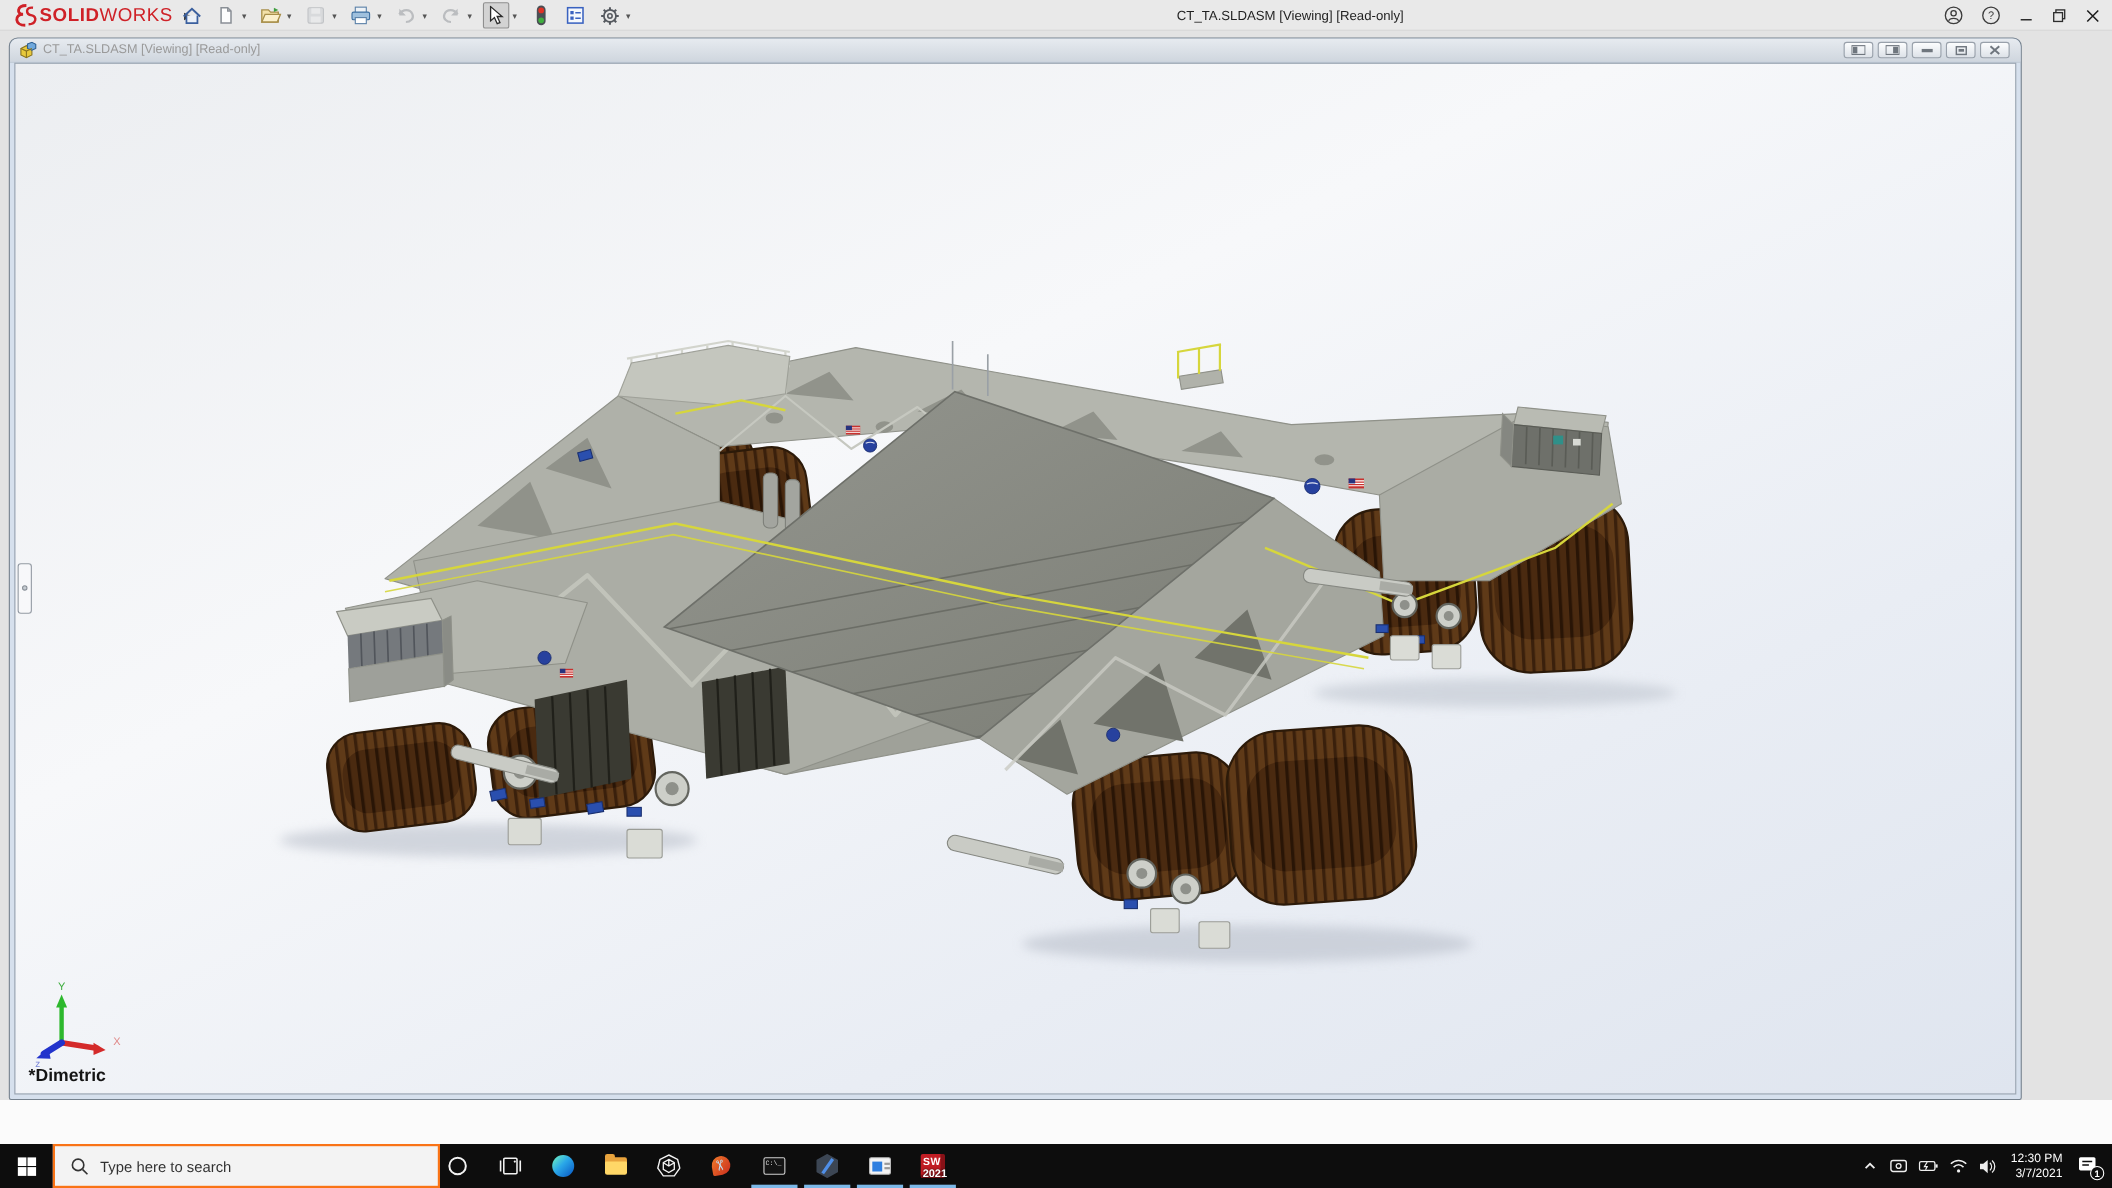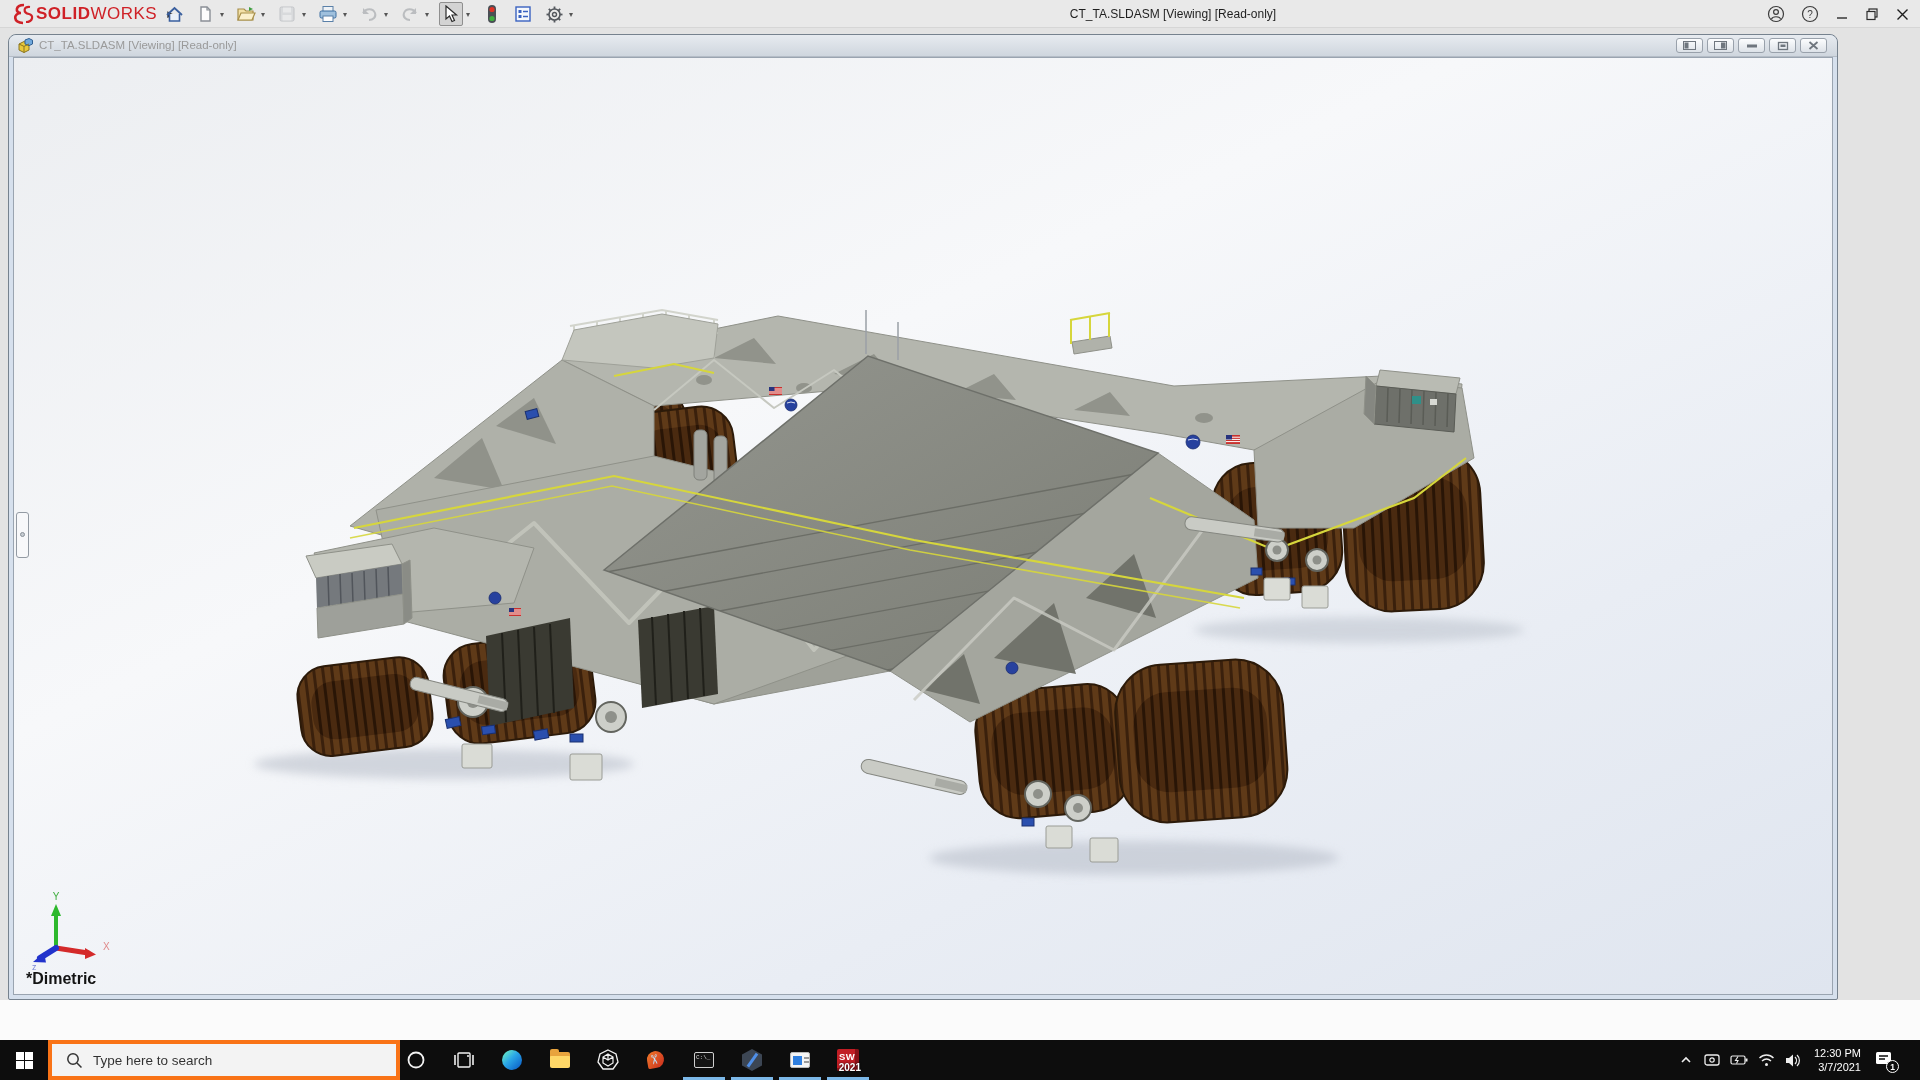--- a/index.html
+++ b/index.html
@@ -49,29 +49,29 @@
   .triad { position:absolute; left:16px; bottom:24px; }
 
   
   .bottom-strip { position:absolute; left:0; top:1000px; width:1920px; height:40px; background:#fbfbfb; }
 
   
   .taskbar { position:absolute; left:0; top:1040px; width:1920px; height:40px; background:#0d0d0d; z-index:40; }
   .start { position:absolute; left:0; top:0; width:48px; height:40px;
     display:flex; align-items:center; justify-content:center; }
   .search { position:absolute; left:48px; top:0; width:352px; height:40px;
-    background:#f3f3f3; border:4px solid #f97316; display:flex; align-items:center; }
+    background:#f3f3f3; border:2px solid #f97316; display:flex; align-items:center; }
   .search input { border:none; outline:none; background:transparent; font-size:13.5px;
     color:#1b1b1b; width:270px; font-family:"Liberation Sans", sans-serif; }
   .search input::placeholder { color:#1b1b1b; opacity:.9; }
   .search .mag { margin:0 10px 0 14px; }
   .tb-icons { position:absolute; left:392px; top:0; display:flex; }
   .cell { width:48px; height:40px; position:relative; display:flex; align-items:center; justify-content:center; }
   .cell .bar { position:absolute; left:3px; bottom:0; width:42px; height:3px; background:#7cb8e8; }
-  .tray { position:absolute; right:0; top:0; height:40px; display:flex; align-items:center; gap:9px; padding-right:24px; }
+  .tray { position:absolute; right:0; top:0; height:40px; display:flex; align-items:center; gap:9px; padding-right:10px; }
   .clock { font-size:11px; color:#fff; text-align:right; line-height:14px; margin:0 4px; }
   .notif { position:relative; width:22px; height:20px; }
   .notif .badge { position:absolute; right:-3px; bottom:-3px; width:13px; height:13px; border-radius:50%;
     background:#0d0d0d; border:1.5px solid #fff; color:#fff; font-size:8.5px; font-weight:700;
     display:flex; align-items:center; justify-content:center; }
 
   
   .folder { position:relative; width:20px; height:16px; }
   .folder .back { position:absolute; left:0; top:0; width:20px; height:15px; background:#e8a33d; border-radius:2px; }
   .folder .tabf { position:absolute; left:0; top:-3px; width:9px; height:5px; background:#e8a33d; border-radius:2px 2px 0 0; }

